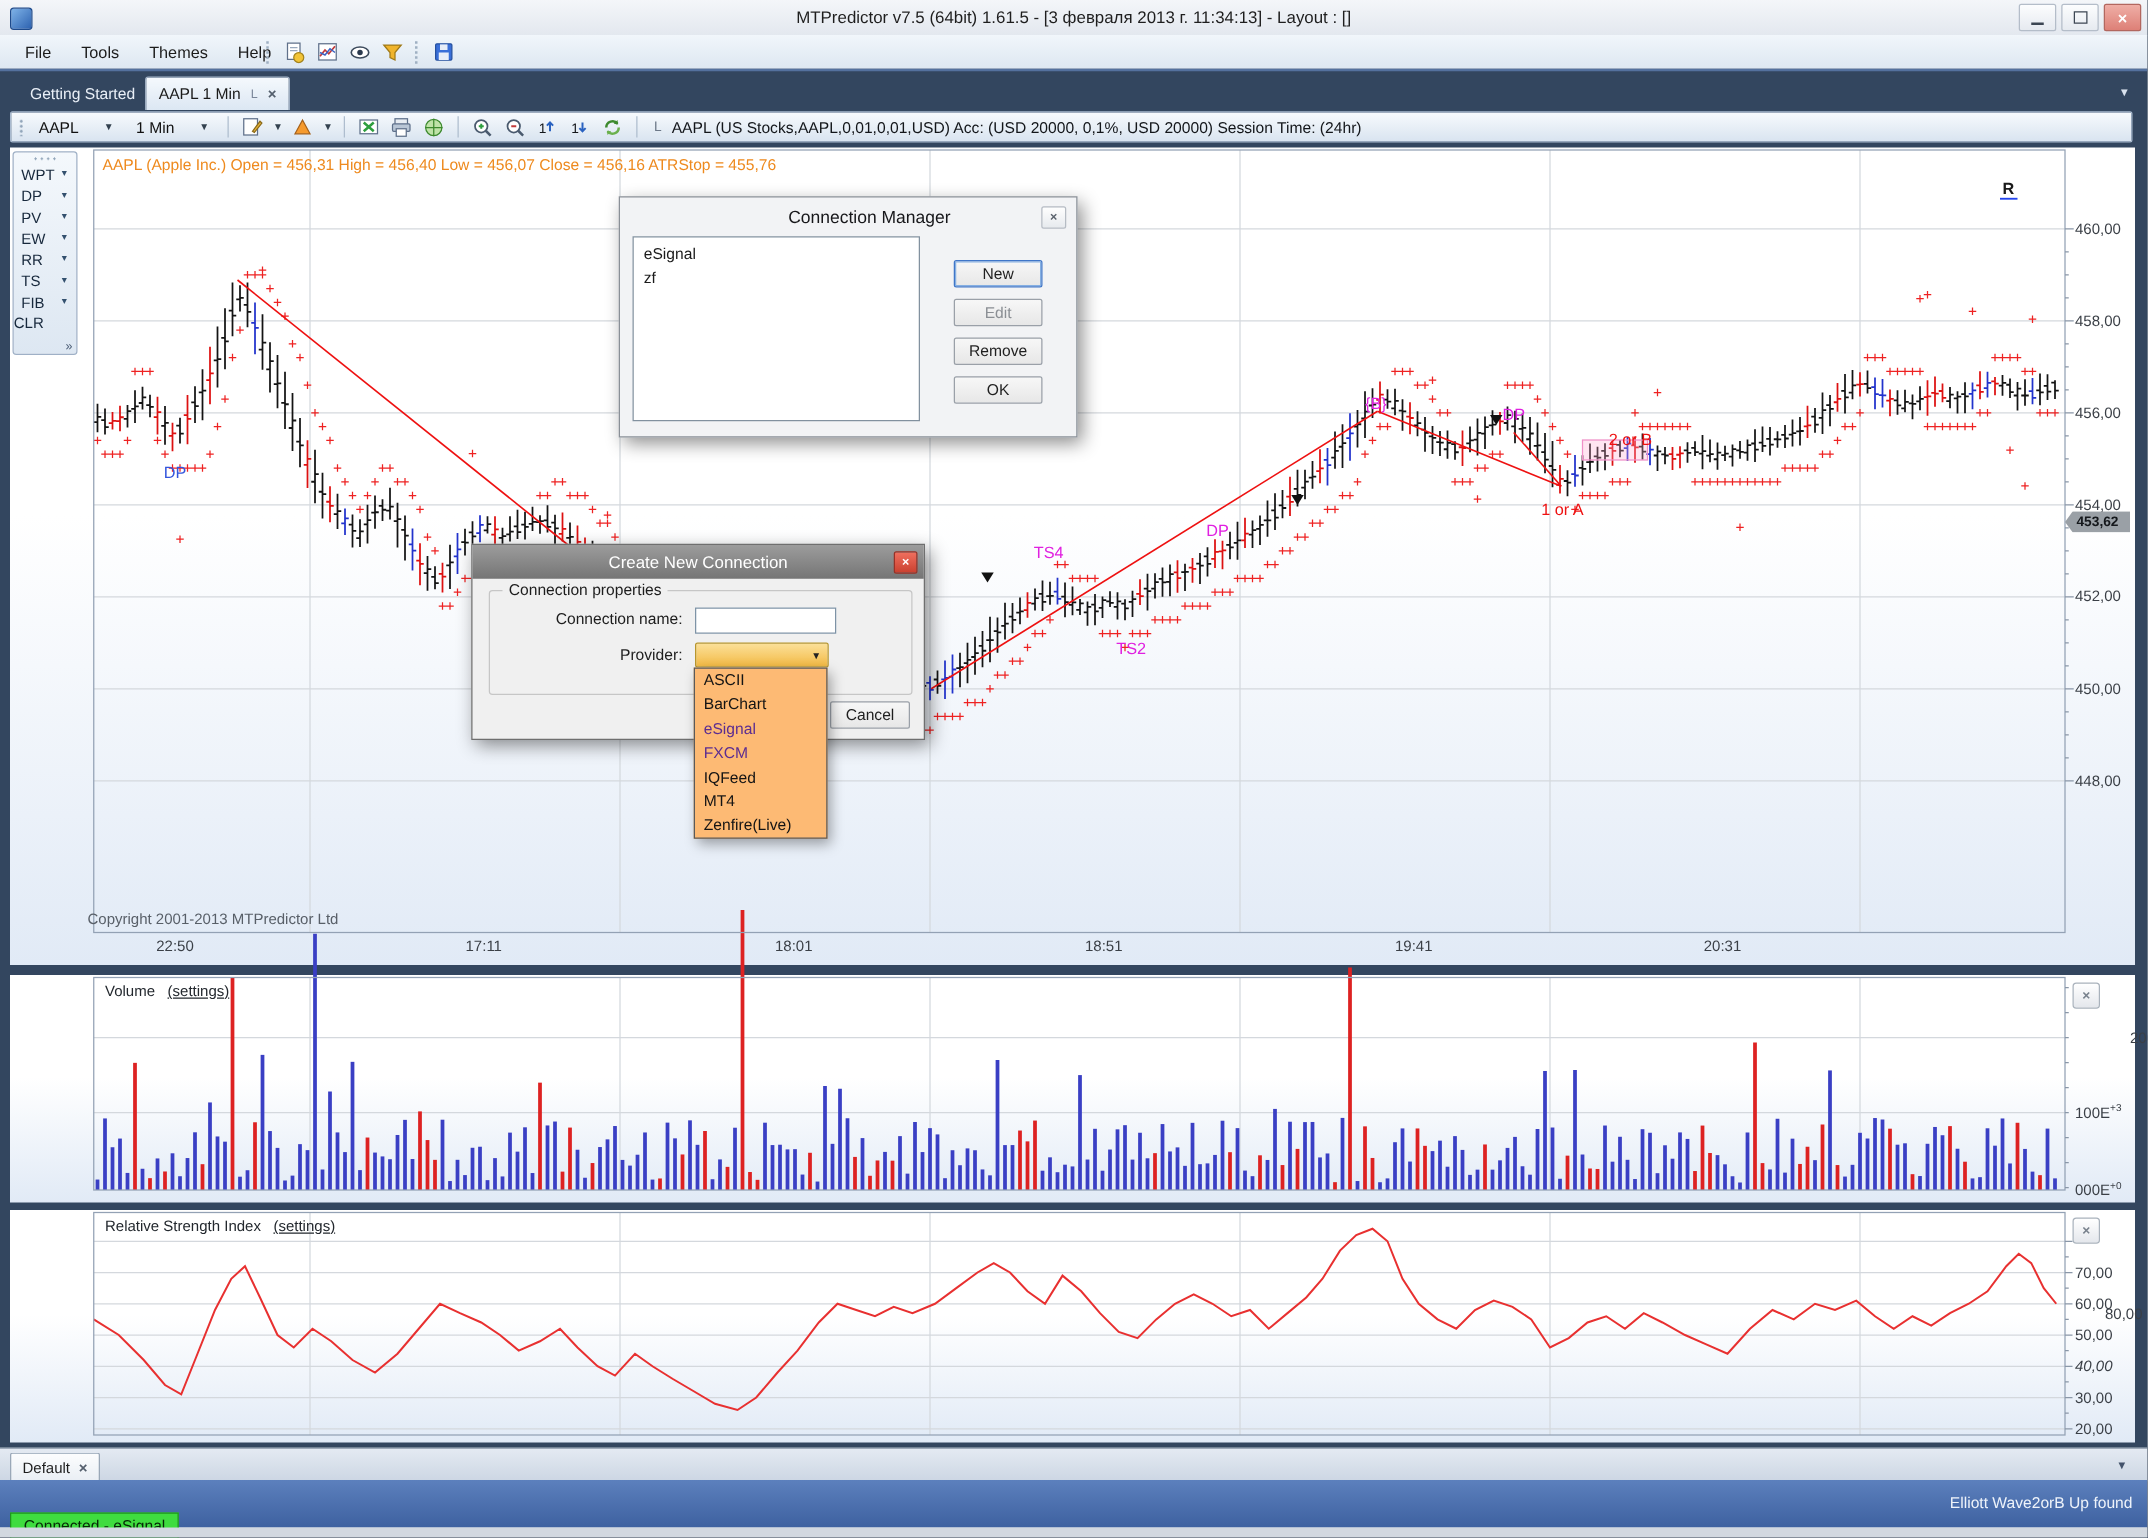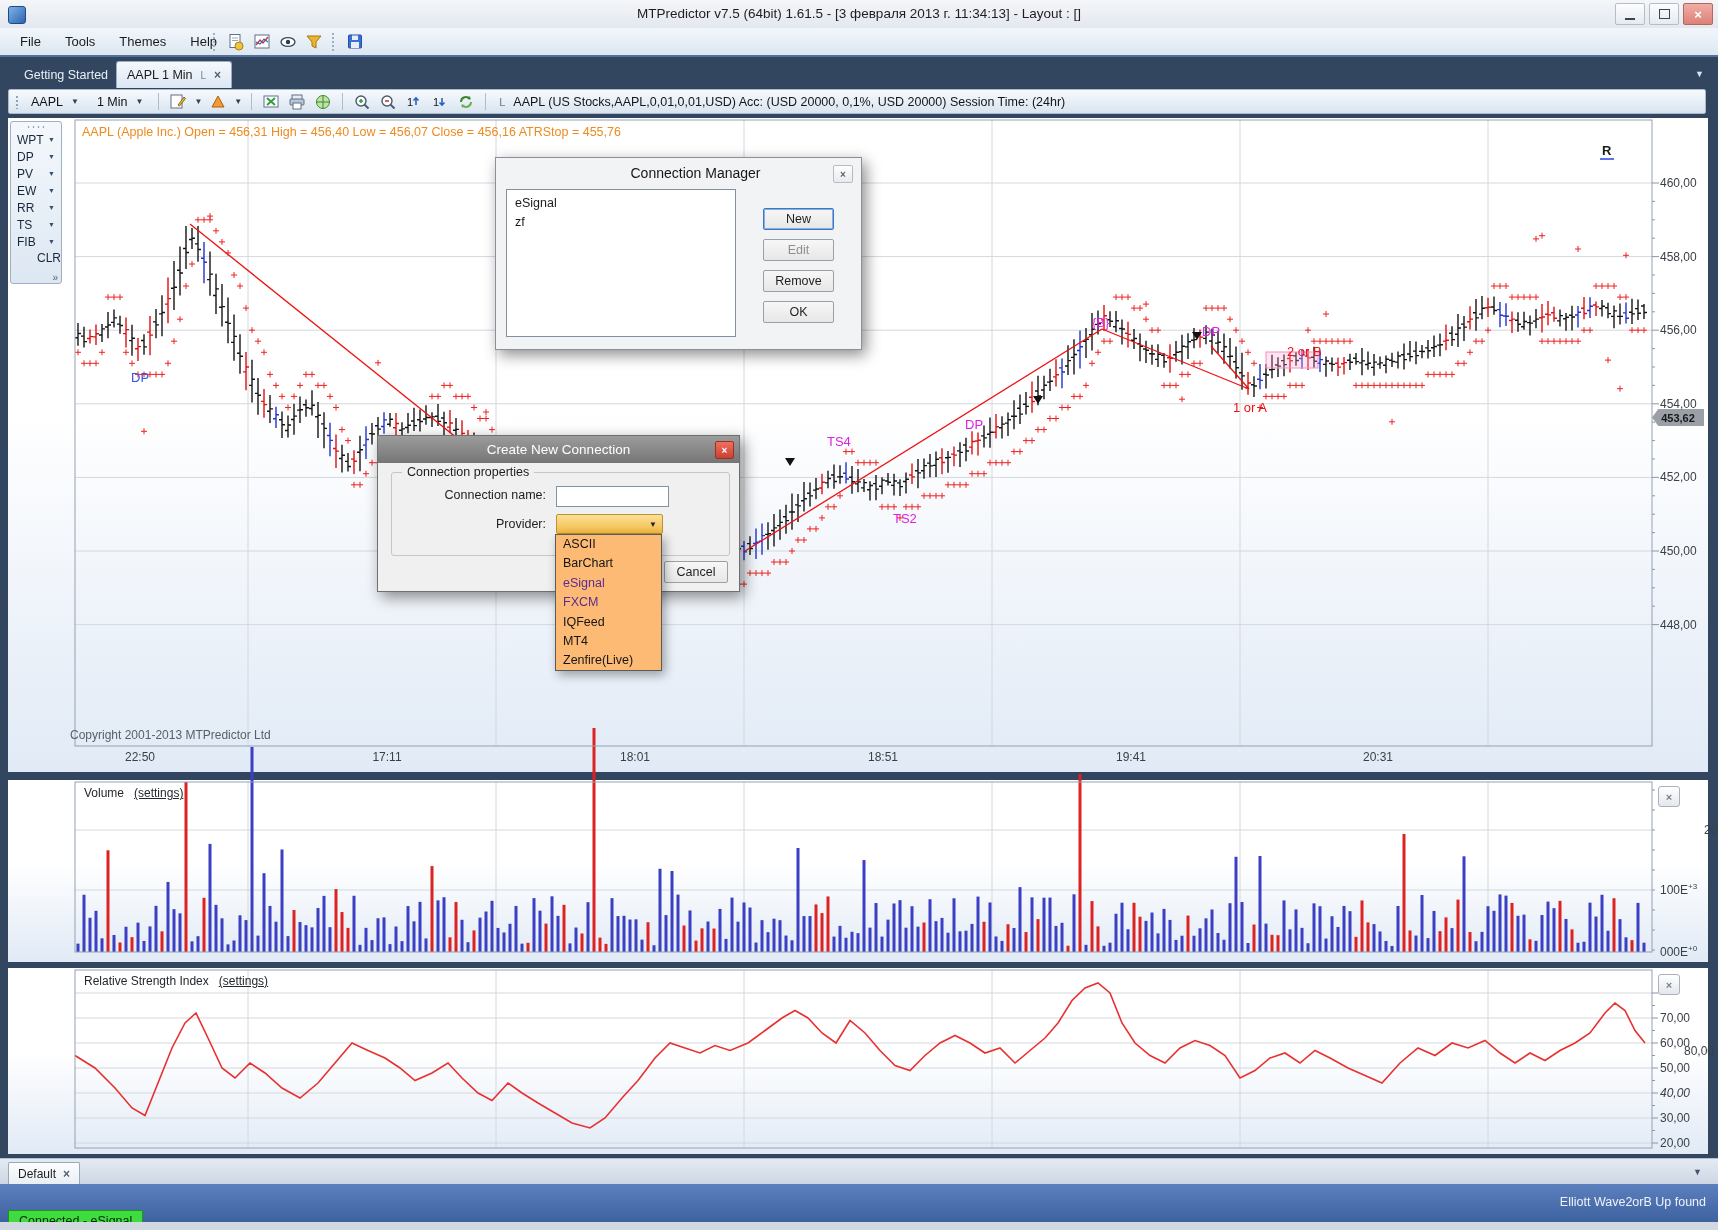--- a/index.html
+++ b/index.html
@@ -23,21 +23,21 @@
   
   .navy{position:absolute;left:0;top:55px;width:1718px;height:1103px;background:#33465f;border-top:2px solid #54719e;}
   .tab-inactive{position:absolute;left:8px;top:62px;height:26px;line-height:26px;padding:0 16px;color:#e9eff7;font-size:12.5px;}
   .tab-active{position:absolute;left:116px;top:61px;height:26px;display:flex;align-items:center;gap:8px;padding:0 10px;background:linear-gradient(#f5f9fd,#dce7f3);border:1px solid #9cacc0;border-bottom:none;border-radius:3px 3px 0 0;font-size:12.5px;color:#1a1a1a;}
   .tabL{font-size:10px;color:#7a8699;}
   .tabx{font-size:12px;color:#55606e;font-weight:bold;}
   .strip-arrow{position:absolute;right:14px;top:69px;color:#d9e2ee;font-size:9px;}
   
   .charttoolbar{position:absolute;left:8px;top:89px;width:1698px;height:25px;background:linear-gradient(#f7fafd,#d9e4f0);border:1px solid #a9bacf;border-radius:2px;display:flex;align-items:center;gap:6px;padding-left:6px;z-index:7;box-sizing:border-box;}
   .grip{width:4px;height:14px;background-image:radial-gradient(#8fa3b8 1px,transparent 1.2px);background-size:4px 4px;}
-  .tbbtn{display:flex;align-items:center;gap:8px;font-size:12.5px;color:#111;padding:2px 6px;border-radius:2px;}
+  .tbbtn{display:flex;align-items:center;gap:20px;font-size:12.5px;color:#111;padding:2px 6px;border-radius:2px;}
   .tbcaret{font-size:8px;color:#33414f;}
   .tbsep{width:1px;height:17px;background:#aebdce;margin:0 3px;}
   .tbicon{width:20px;height:20px;display:flex;align-items:center;justify-content:center;}
   .tbl{font-size:11px;color:#6c7888;margin:0 2px 0 4px;}
   .instrument{font-size:12.5px;color:#13161a;}
   
   .panel{position:absolute;left:8px;width:1700px;background:linear-gradient(#ffffff 45%,#e1eaf6);z-index:1;}
   #labels{position:absolute;left:0;top:0;width:1718px;height:1230px;z-index:6;pointer-events:none;}
   .axis-label{position:absolute;font-size:12px;color:#3a3f46;white-space:nowrap;}
   .axis-label sup{font-size:8px;}
@@ -46,21 +46,21 @@
   .copyright{position:absolute;left:70px;top:728px;font-size:12px;color:#585f68;z-index:6;}
   .panel-header{position:absolute;font-size:12px;color:#23282e;z-index:6;display:flex;gap:10px;}
   .settings-link{text-decoration:underline;color:#23282e;}
   .panel-x{position:absolute;width:20px;height:19px;background:linear-gradient(#ffffff,#e4e7ec);border:1px solid #a9b2bc;border-radius:3px;display:flex;align-items:center;justify-content:center;font-size:11px;font-weight:bold;color:#79828d;z-index:6;}
   .price-tag{position:absolute;left:1652px;top:409px;width:52px;height:17px;background:#9aa0a6;clip-path:polygon(0 50%,12% 0,100% 0,100% 100%,12% 100%);display:flex;align-items:center;justify-content:center;font-size:11px;font-weight:bold;color:#15181c;z-index:6;}
   
   .palette{position:absolute;left:10px;top:121px;width:52px;height:163px;background:linear-gradient(#f4f8fc,#dde7f2);border:1px solid #9fb0c6;border-radius:3px;z-index:10;box-sizing:border-box;}
   .pal-grip{width:20px;height:4px;margin:3px auto 2px;background-image:radial-gradient(#8fa3b8 1px,transparent 1.2px);background-size:5px 4px;}
   .pal-row{height:17px;display:flex;justify-content:space-between;align-items:center;padding:0 6px;font-size:12px;color:#17283c;}
   .pal-arrow{font-size:7px;color:#33506e;}
-  .pal-clr{height:17px;text-align:right;font-size:12px;color:#17283c;line-height:17px;margin-left:22px;}
+  .pal-clr{height:17px;text-align:left;font-size:12px;color:#17283c;line-height:17px;}
   .pal-expand{position:absolute;right:3px;bottom:0px;font-size:10px;color:#51627a;}
   
   .dialog{position:absolute;box-shadow:4px 5px 14px rgba(0,0,0,0.45);box-sizing:border-box;}
   .cm{left:495px;top:157px;width:367px;height:193px;background:#f2f3f5;border:1px solid #8a9097;z-index:20;}
   .cm-title{height:30px;line-height:30px;text-align:center;font-size:14px;color:#17171a;padding-left:34px;}
   .cm-x{position:absolute;right:8px;top:7px;width:18px;height:16px;border:1px solid #b6bcc4;border-radius:2px;background:linear-gradient(#fefefe,#e7eaee);font-size:10px;color:#5a626c;display:flex;align-items:center;justify-content:center;font-weight:bold;}
   .cm-list{position:absolute;left:10px;top:31px;width:230px;height:148px;background:#fff;border:1px solid #82919f;padding-top:4px;box-sizing:border-box;}
   .cm-item{height:19px;line-height:19px;padding-left:8px;font-size:12.5px;color:#1b1b1b;}
   .dlg-btn{position:absolute;width:71px;height:22px;background:linear-gradient(#f7f7f7,#e7e7e7);border:1px solid #9aa0a8;border-radius:2px;text-align:center;line-height:21px;font-size:12.5px;color:#1f1f1f;box-sizing:border-box;}
   .dlg-btn.focused{border-color:#3f76c8;box-shadow:inset 0 0 0 1px #85afe2;}

